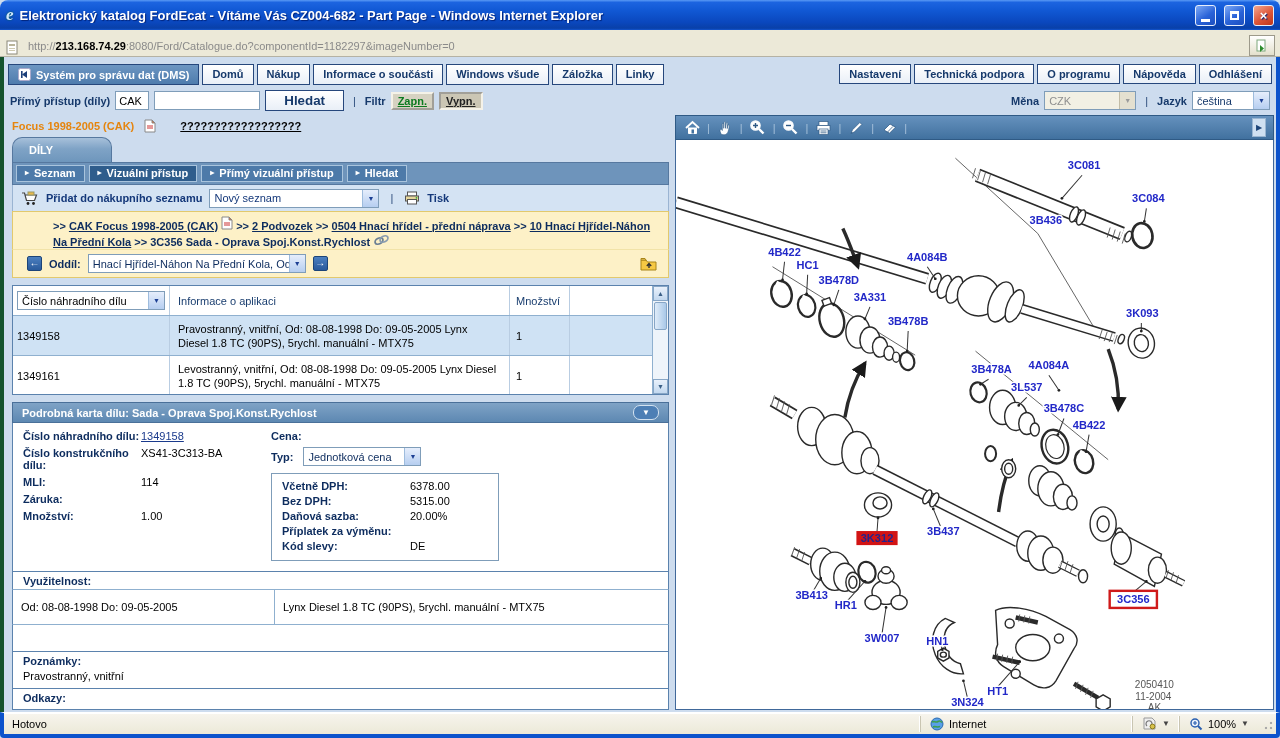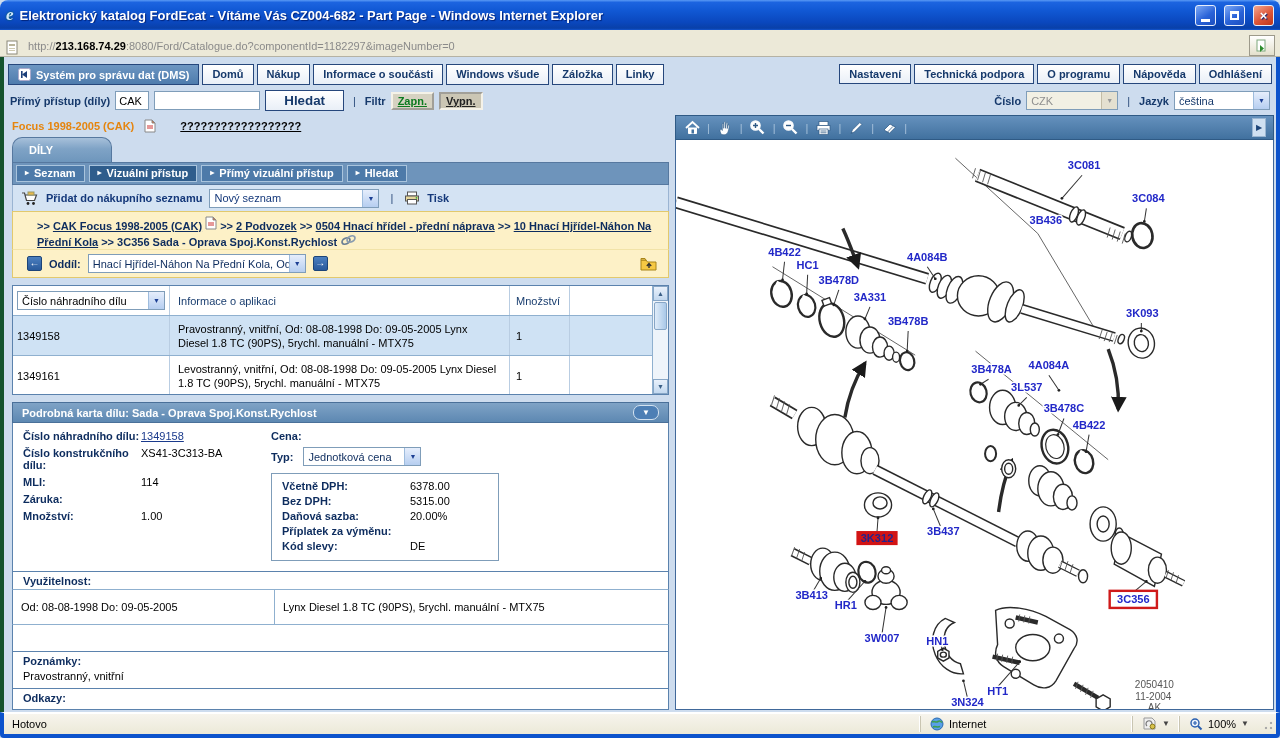--- a/index.html
+++ b/index.html
@@ -47,21 +47,21 @@
   .vehicle-row{height:22px;flex:0 0 22px;display:flex;align-items:center;gap:10px;font-weight:bold}
   .vehicle-name{color:#e5850f}
   .unknown{text-decoration:underline;margin-left:14px}
   .tab{width:100px;height:25px;flex:0 0 25px;background:linear-gradient(#a7c0da,#7fa3c6 45%,#6e96bc);border:1px solid #56789f;border-bottom:none;
     border-radius:10px 10px 0 0;color:#fff;font-weight:bold;display:flex;align-items:center;padding-left:16px;cursor:pointer}
   .subnav{height:23px;flex:0 0 23px;background:#6e94bb;border:1px solid #56789f;display:flex;align-items:center;gap:4px;padding:0 3px}
   .subnav-btn{background:#4d7aa9;border:1px solid #a9c4dd;color:#fff;font-weight:bold;padding:1px 8px 2px 8px;display:flex;gap:5px;align-items:center;white-space:nowrap;cursor:pointer}
   .subnav-btn.active{background:#2f5d8c}
   .tri{font-size:8px;line-height:10px}
   .action-row{height:26px;flex:0 0 26px;background:#d4e3f3;border-left:1px solid #9ab4d2;border-right:1px solid #9ab4d2;display:flex;align-items:center;gap:7px;padding:0 8px;color:#14387a;font-weight:bold}
-  .bread{background:#fdf1c7;border:1px solid #e2c96d;border-bottom:none;padding:4px 8px 3px 24px;color:#0d2c5e;font-weight:bold;line-height:16px;flex:0 0 38px;height:38px;overflow:hidden}
+  .bread{background:#fdf1c7;border:1px solid #e2c96d;border-bottom:none;padding:4px 8px 3px 40px;color:#0d2c5e;font-weight:bold;line-height:16px;flex:0 0 38px;height:38px;overflow:hidden}
   .bread .lnk{text-decoration:underline;cursor:pointer}
   .oddil{background:#fdf1c7;border:1px solid #e2c96d;border-top:1px solid #f2e3a8;height:29px;flex:0 0 29px;display:flex;align-items:center;gap:7px;padding:0 10px 0 14px;color:#0d2c5e;font-weight:bold}
   .sq-btn{width:15px;height:15px;background:linear-gradient(#4b7fc0,#2a5a9b);border:1px solid #1c4478;color:#fff;font-size:10px;line-height:12px;text-align:center;border-radius:2px;cursor:pointer}
   .gap7{height:7px;flex:0 0 7px}
   
   .parts-table{height:110px;flex:0 0 110px;background:#fff;border:1px solid #5b82ad;display:flex;overflow:hidden}
   .pt-main{flex:1;display:flex;flex-direction:column;min-width:0}
   .pt-head{height:30px;flex:0 0 30px;display:flex;align-items:center;border-bottom:1px solid #8fb0cf}
   .pt-c1{width:157px;flex:0 0 157px;padding:10px 4px;border-right:1px solid #b9cde2;height:100%;display:flex;align-items:center}
   .pt-c2{flex:1;padding:2px 8px;border-right:1px solid #b9cde2;height:100%;display:flex;align-items:center}
@@ -197,28 +197,28 @@
     <div class="nav2">
       <span>Přímý přístup (díly)</span>
       <input class="xp-input" style="width: 34px;" value="CAK">
       <input class="xp-input" style="width: 106px;" value="">
       <button class="btn-sm">Hledat</button>
       <span class="vsep">|</span>
       <span>Filtr</span>
       <span class="toggle on">Zapn.</span>
       <span class="toggle off">Vypn.</span>
       <span class="spacer"></span>
-      <span>Číslo</span>
+      <span>Měna</span>
       <span class="xp-select disabled" style="width:92px">
           <span class="val">CZK</span>
           <span class="arrow">▼</span>
         </span>
       <span class="vsep">|</span>
       <span>Jazyk</span>
-      <span class="xp-select" style="width:96px">
+      <span class="xp-select" style="width:78px">
           <span class="val">čeština</span>
           <span class="arrow">▼</span>
         </span>
     </div>
 
     <div class="main">
 
       <div class="left-col">
 
         <div class="vehicle-row">

